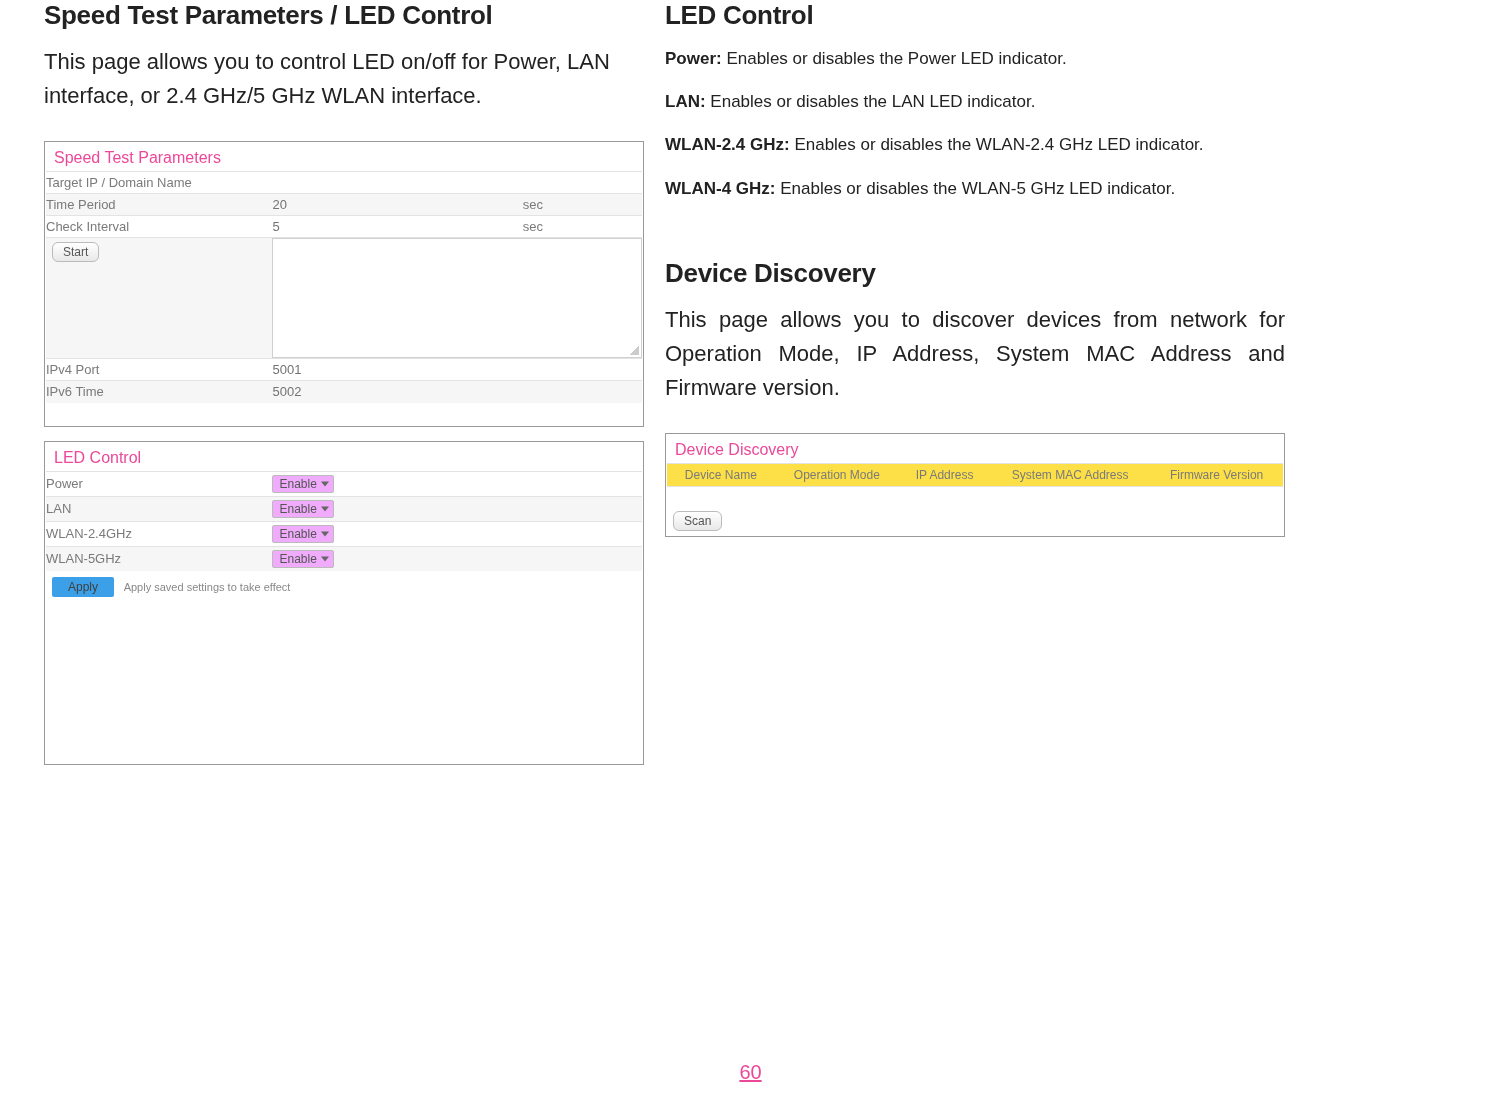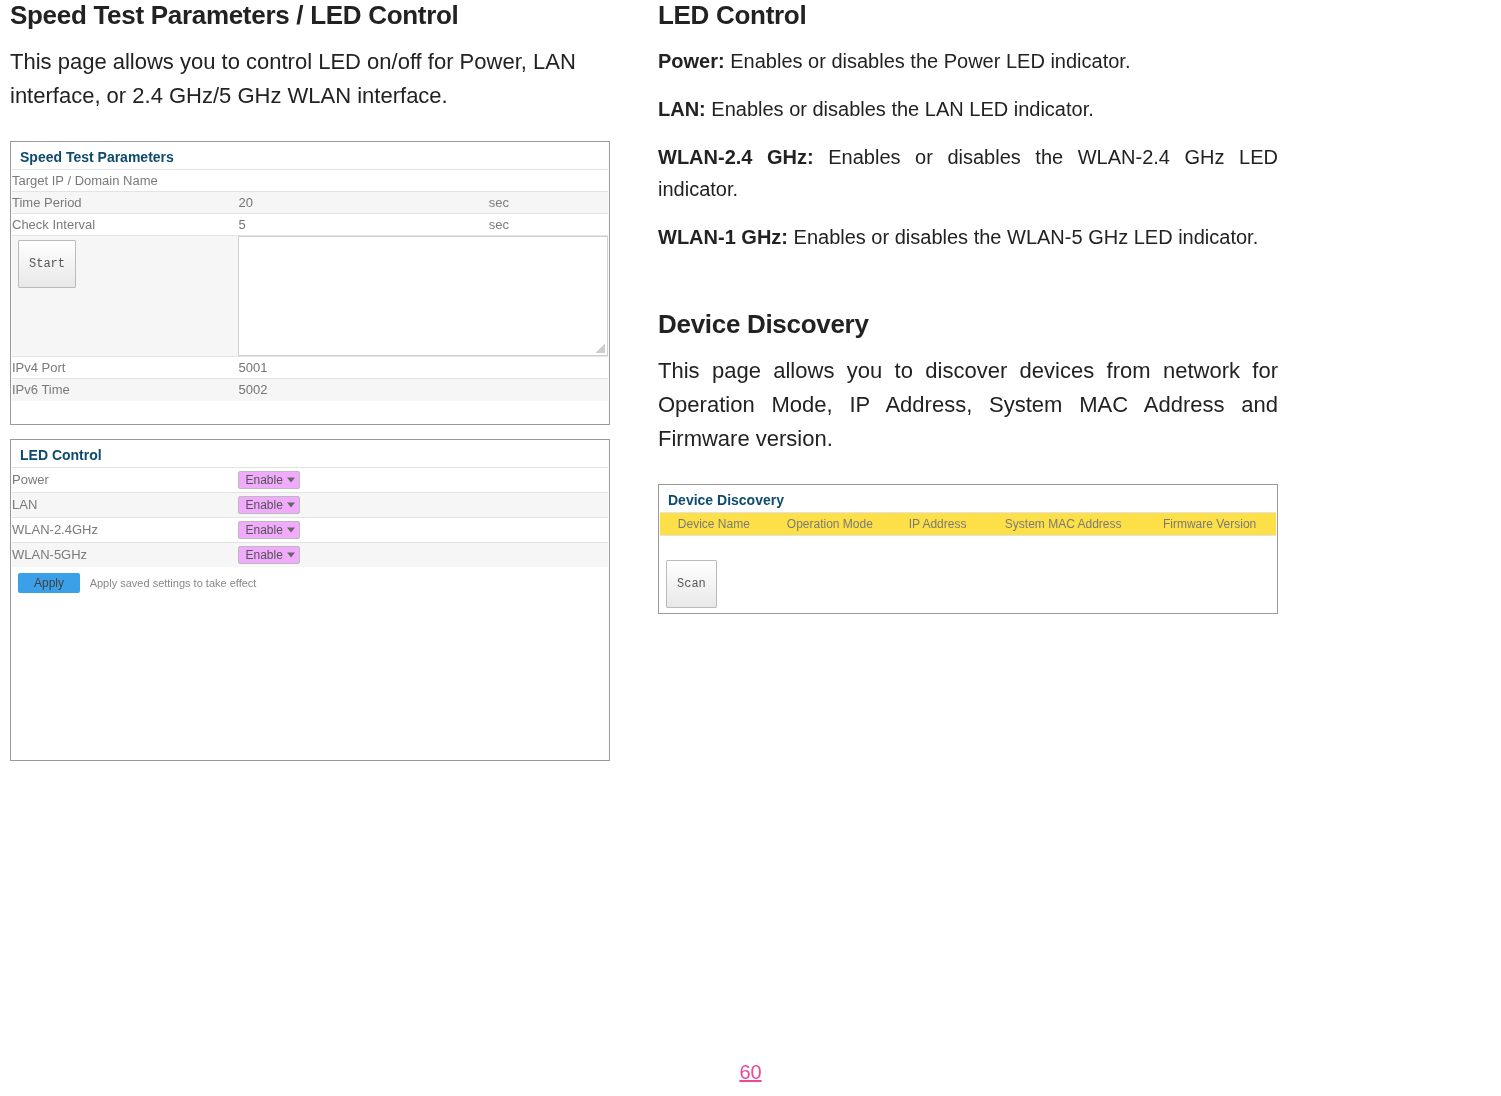--- a/index.html
+++ b/index.html
@@ -8,91 +8,91 @@
       font-size: 18px;
       color: #222;
       background: #fff;
       width: 1501px;
       height: 1096px;
       position: relative;
       padding: 0;
     }
     .page {
       display: flex;
-      gap: 48px;
+      gap: 21px;
       padding: 0 10px;
+      margin-left: 34px;
     }
     .column {
       flex: 1;
       min-width: 0;
     }
     .left-col { max-width: 600px; }
     .right-col { max-width: 620px; }
     h2 {
       font-size: 26px;
       font-weight: 700;
       margin-bottom: 14px;
       letter-spacing: -0.3px;
     }
     .intro {
       font-size: 22px;
       line-height: 1.55;
       margin-bottom: 28px;
     }
     .para {
-      font-size: 20px;
+      font-size: 17px;
       line-height: 1.6;
       margin-bottom: 16px;
     }
     .para b { font-weight: 700; }
     .justify { text-align: justify; }
     .section-gap { margin-top: 56px; }
 
     
     .shot {
       border: 1px solid #999;
       padding: 1px;
       background: #fff;
       margin-bottom: 14px;
     }
     .shot-inner {
       font-family: Arial, Helvetica, sans-serif;
       font-size: 13px;
       color: #6a6a6a;
     }
     .panel-title {
-      font-size: 14px;
-      color: #0c4a6e;
+      font-size: 16px;
+      color: #ec4899;
       padding: 6px 8px 4px;
-      font-weight: 700;
+      font-weight: 400;
     }
     table.grid {
       width: 100%;
       border-collapse: collapse;
       font-size: 13px;
       color: #7a7a7a;
     }
     table.grid td {
       border-top: 1px solid #e3e3e3;
       padding: 3px 0;
       height: 22px;
       vertical-align: middle;
     }
     table.grid tr:nth-child(even) td { background: #f6f6f6; }
     table.grid td.val { color: #737373; }
     .small-btn {
       display: inline-block;
       border: 1px solid #bbb;
-      border-radius: 1px;
+      border-radius: 6px;
       background: linear-gradient(#fff,#e8e8e8);
       font-size: 12px;
       color: #555;
-      padding: 16px 10px;
+      padding: 2px 10px;
       margin: 4px 6px;
-      font-family: Liberation Mono, monospace;
     }
     .textarea-box {
       border: 1px solid #d0d0d0;
       height: 120px;
       margin: 0;
       background: #fff;
       position: relative;
     }
     .textarea-box::after{
       content:"";
@@ -248,21 +248,21 @@
         <div class="blank-fill"></div>
       </div>
     </div>
   </div>
 
   <div class="column right-col">
     <h2>LED Control</h2>
     <p class="para"><b>Power:</b><span> Enables or disables the Power LED indicator.</span></p>
     <p class="para"><b>LAN:</b><span> Enables or disables the LAN LED indicator.</span></p>
     <p class="para justify"><b>WLAN-2.4 GHz:</b><span> Enables or disables the WLAN-2.4 GHz LED indicator.</span></p>
-    <p class="para justify"><b>WLAN-1 GHz:</b><span> Enables or disables the WLAN-5 GHz LED indicator.</span></p>
+    <p class="para justify"><b>WLAN-4 GHz:</b><span> Enables or disables the WLAN-5 GHz LED indicator.</span></p>
 
     <h2 class="section-gap">Device Discovery</h2>
     <p class="intro justify">This page allows you to discover devices from network for Operation Mode, IP Address, System MAC Address and Firmware version.</p>
 
     <div class="shot">
       <div class="shot-inner">
         <div class="panel-title">Device Discovery</div>
         <table class="dd">
           <tbody>
               <tr>

